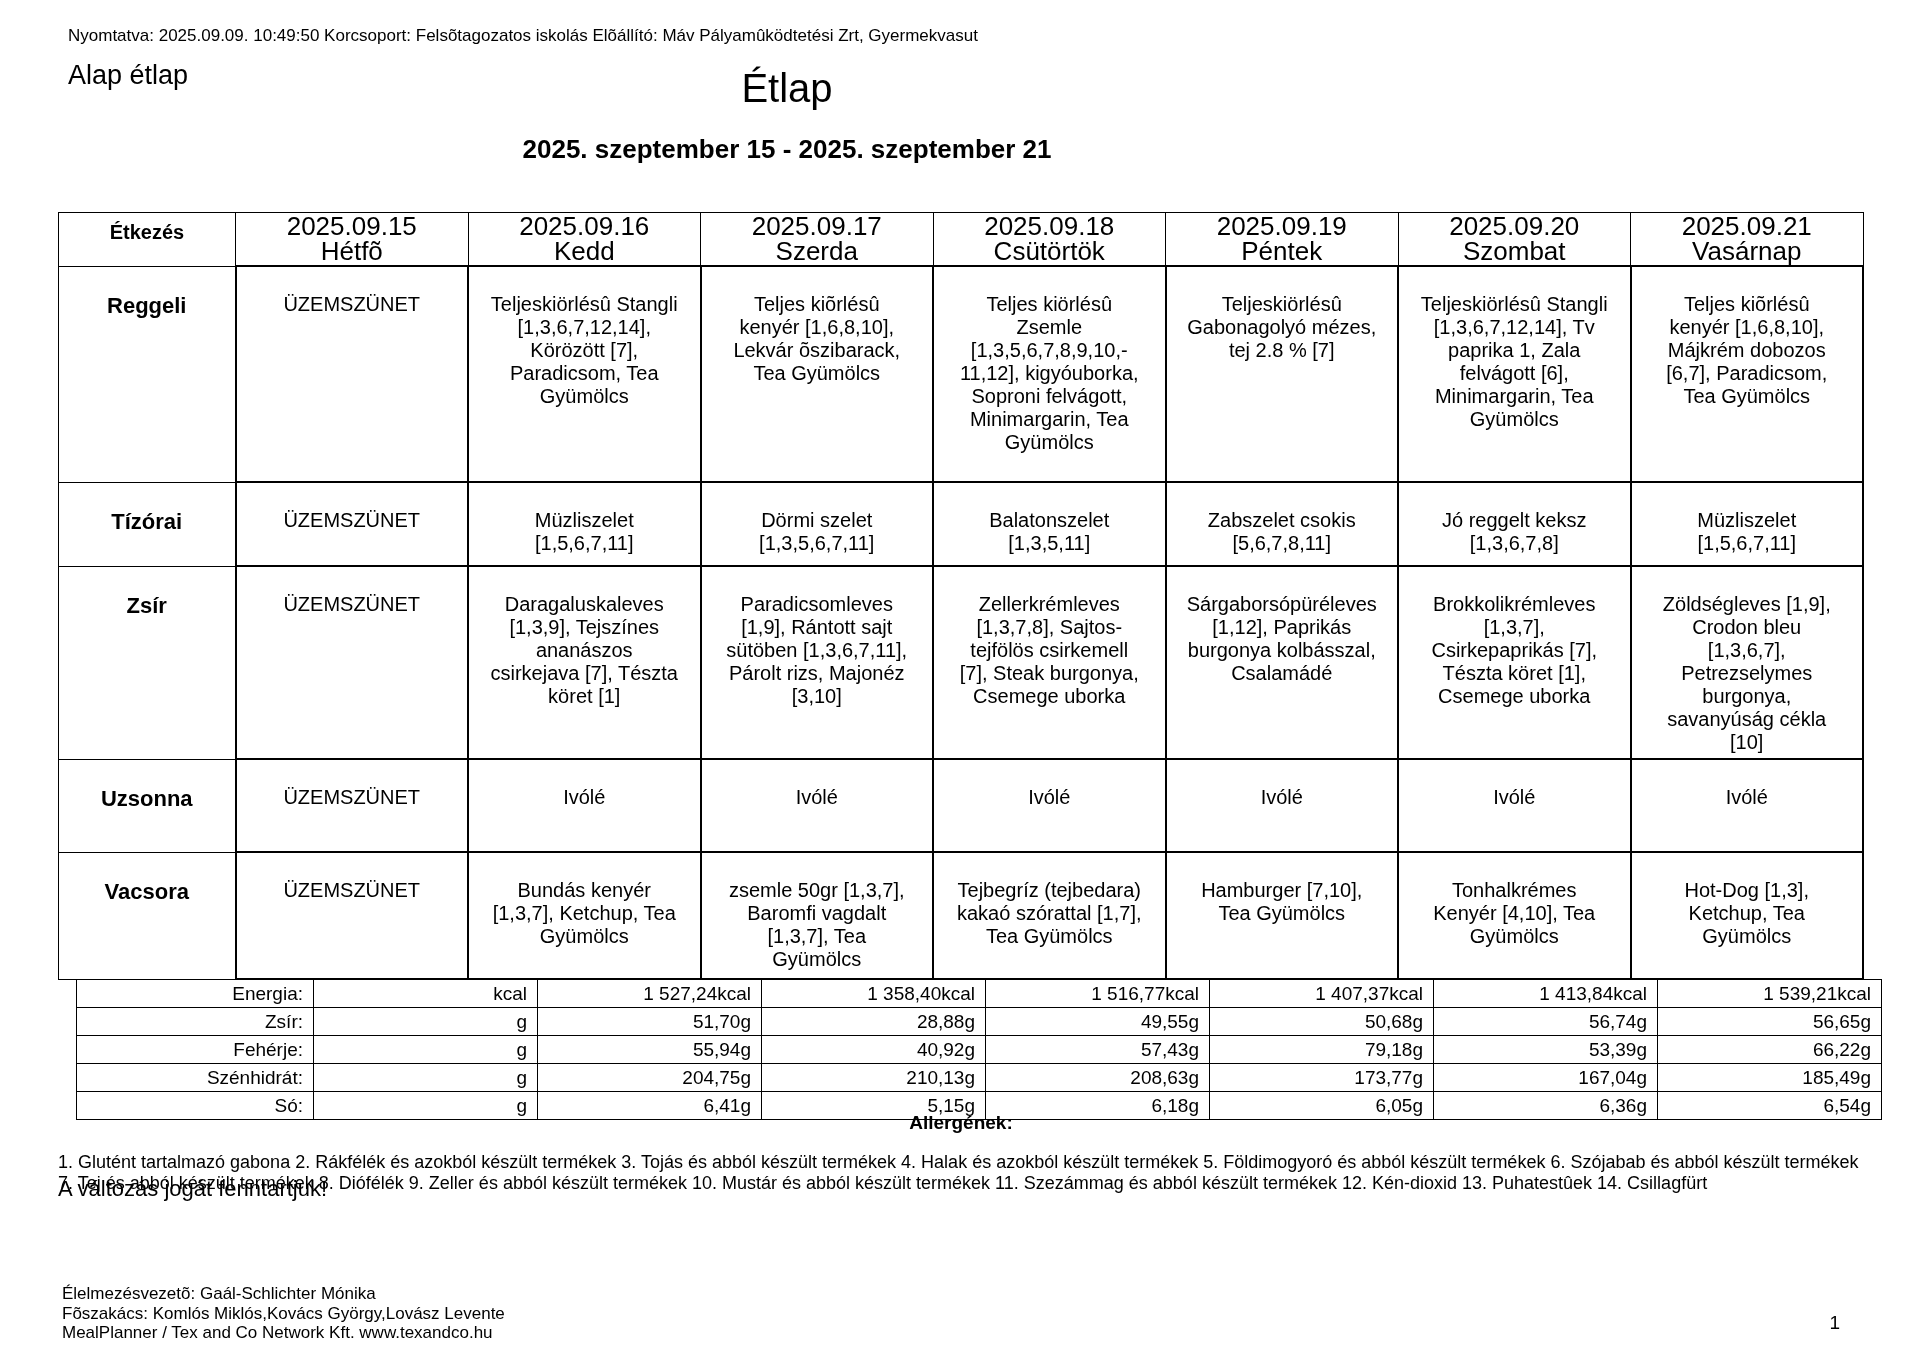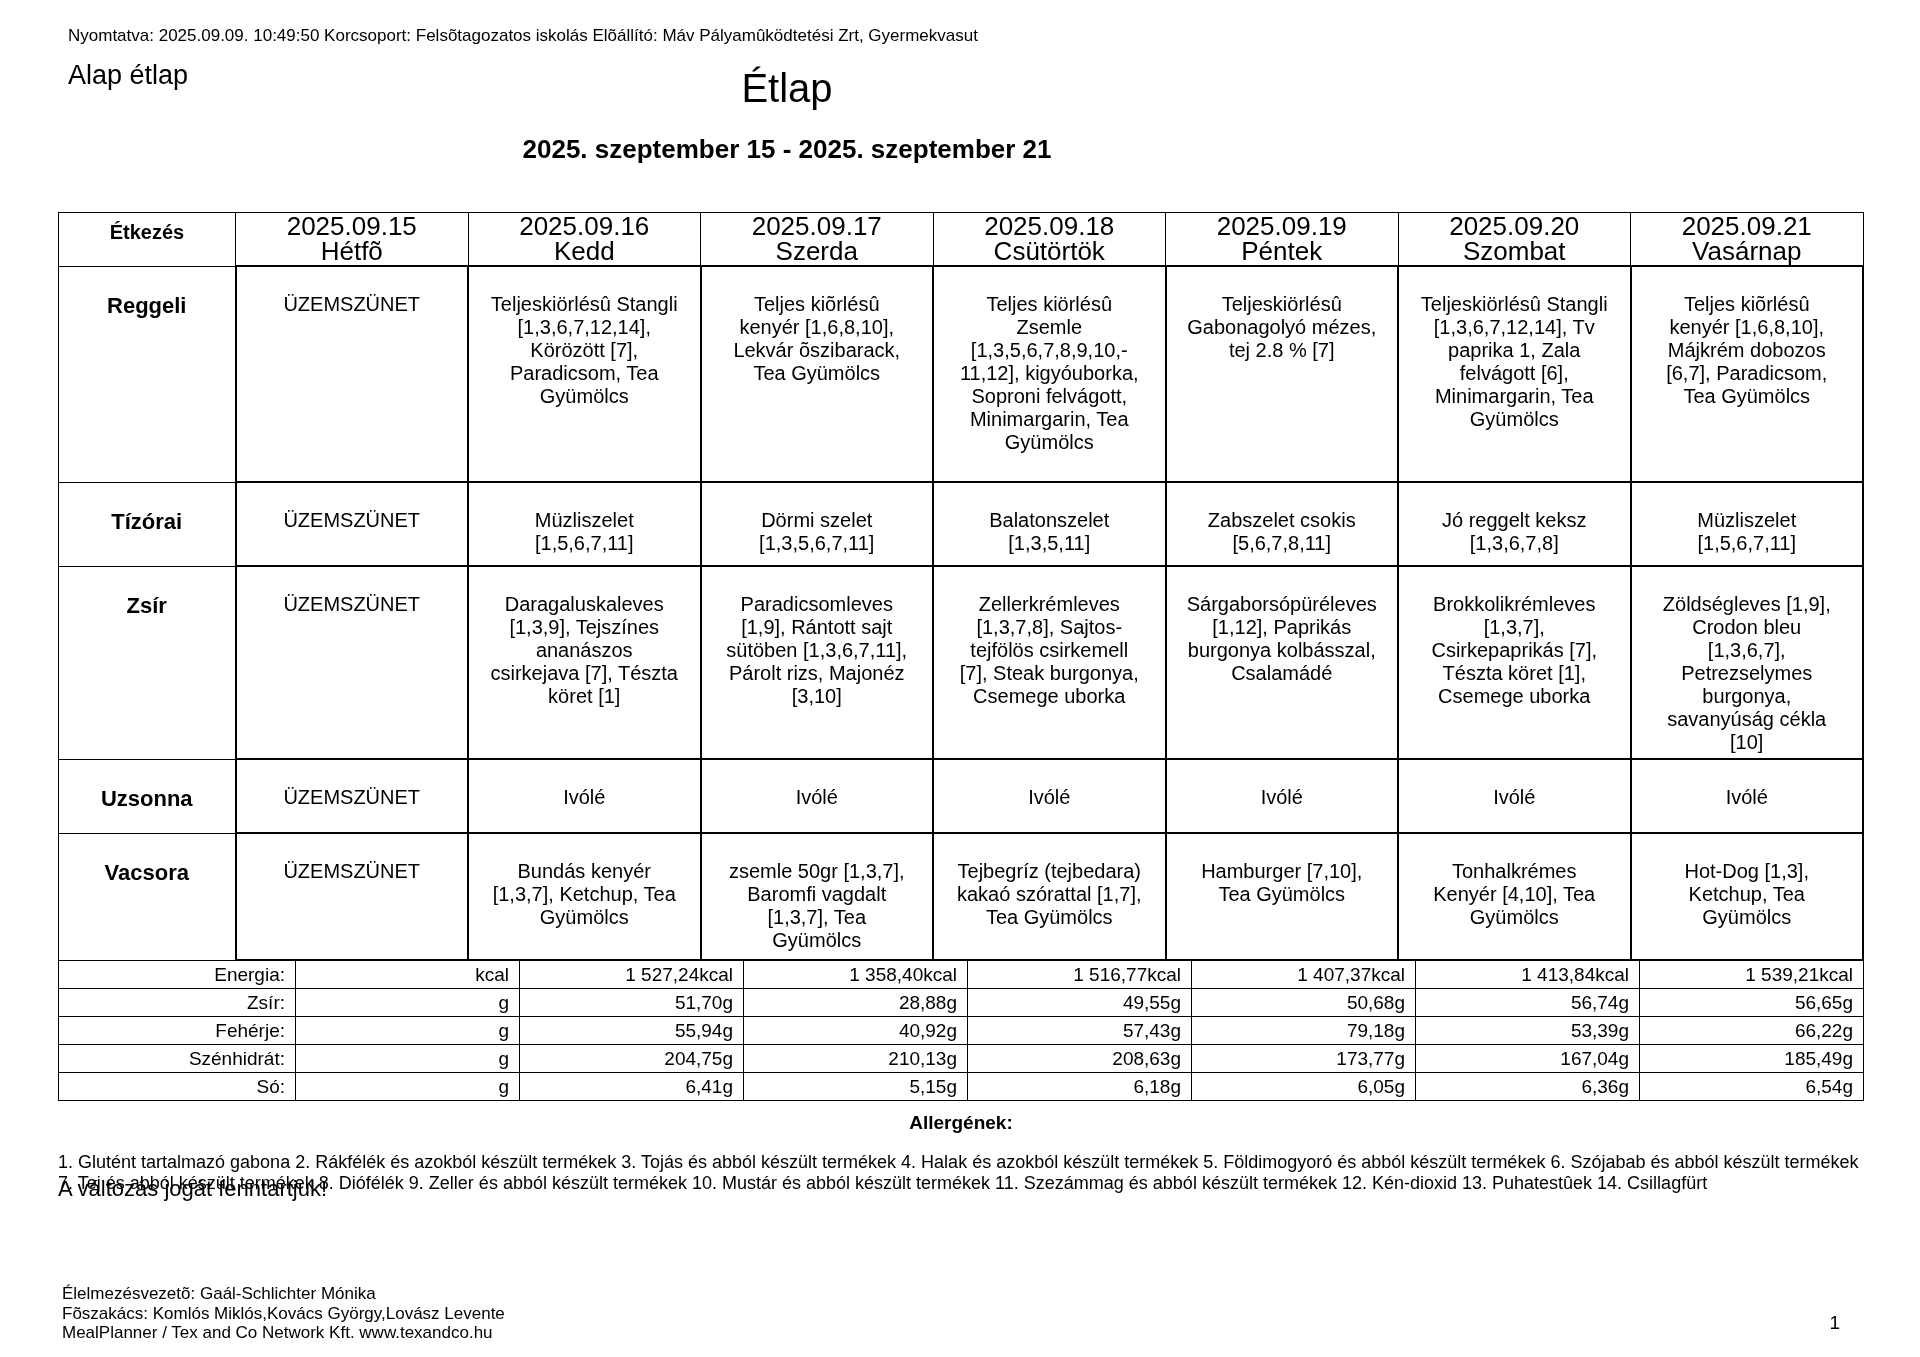--- a/index.html
+++ b/index.html
@@ -17,29 +17,29 @@
   .tables { position:absolute; left:58px; top:212px; width:1806px; }
   table { border-collapse:collapse; table-layout:fixed; width:1806px; }
 
   
   .menu th, .menu td { border:1px solid #000; overflow:hidden; }
   .menu td.day-cell { border-width:2px; }
   .tr-header { height:50px; }
   .tr-reggeli { height:216px; }
   .tr-tizorai { height:84px; }
   .tr-ebed    { height:193px; }
-  .tr-uzsonna { height:74px;border-radius:30px; }
+  .tr-uzsonna { height:93px;border-radius:30px; }
   .tr-vacsora { height:127px; }
   .corner-th { font-weight:bold; font-size:20px; vertical-align:top; padding-top:8px; text-align:center; }
   .day-th { font-weight:normal; font-size:26px; line-height:25px; vertical-align:top; padding-top:1px; text-align:center; }
   .meal-label { font-weight:bold; font-size:22px; vertical-align:top; padding-top:26px; text-align:center; }
   .day-cell { vertical-align:top; text-align:center; font-size:20px; line-height:23px; padding:26px 20px 0 20px; overflow-wrap:break-word; }
 
   
-  .nut { margin-top:-1px; }
+  .nut { margin-top:-1px;margin-left:18px; }
   .nut td { border:1px solid #000; font-size:19px; text-align:right; padding:0 10px 0 0; white-space:nowrap; height:27px; vertical-align:middle; }
 
   .allergens { position:absolute; left:58px; top:1112px; width:1806px; }
   .allergens-heading { font-weight:bold; font-size:19px;text-align:center; }
   .allergens-text { font-size:18px; line-height:21px; margin-top:18px; }
   .change-note { position:absolute; left:58px; top:1176px; font-size:22px; }
   .footer { position:absolute; left:62px; top:1284px; font-size:17px; line-height:19.5px; }
   .page-number { position:absolute; right:80px; top:1312px; font-size:19px; }
 </style>
 </head>

